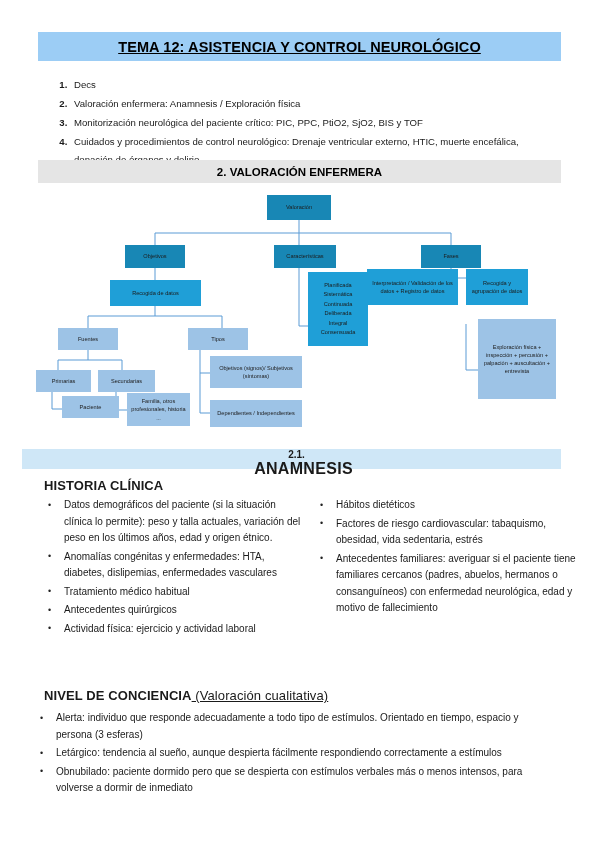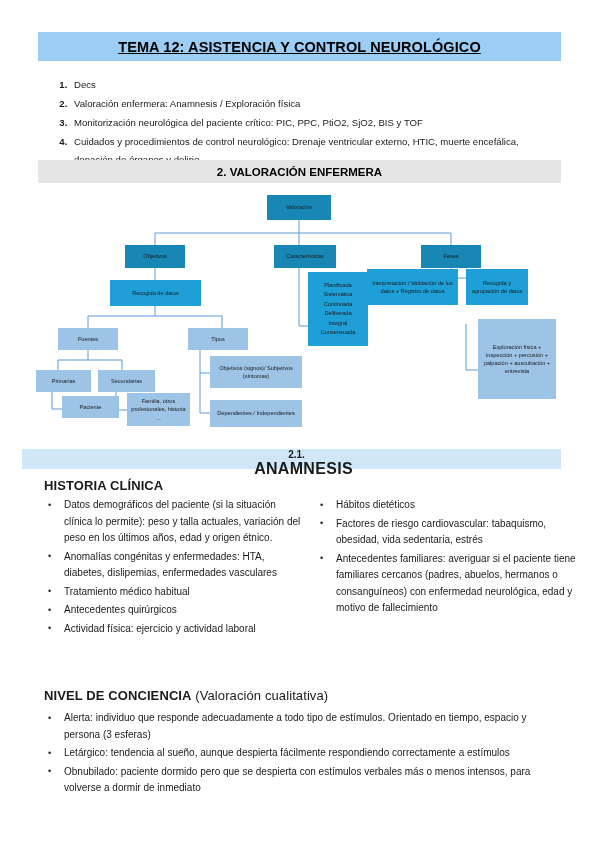--- a/index.html
+++ b/index.html
@@ -63,34 +63,34 @@
     padding:2px 3px;
   }
   .n-dark{ background:#1887b5; }
   .n-mid { background:#1f9fd7; }
   .n-light{ background:#9dc3e6; }
 
   
   .h-bold{
     position:absolute; font-size:13px; font-weight:bold; letter-spacing:.1px;
   }
-  .h-bold .reg{ font-weight:normal; }
+  .h-bold .reg{ font-weight:normal;text-decoration:underline; }
 
   ul.b{ margin:0; padding:0; list-style:none; }
   ul.b li{
     position:relative; padding-left:20px; margin-bottom:2px;
     font-size:10px; line-height:16.5px;
   }
   ul.b li::before{
     content:"\2022"; position:absolute; left:4px; top:-0.5px;
     font-size:9px; color:#222;
   }
   .col-left { position:absolute; left:44px; top:497px; width:260px; }
   .col-right{ position:absolute; left:316px; top:497px; width:262px; }
-  .full-list{ position:absolute; left:44px; top:710px; width:516px; }
+  .full-list{ position:absolute; left:36px; top:710px; width:516px; }
 </style>
 </head>
 <body>
 
 <div class="page">
 
   <div class="title-band">
     <span class="t">TEMA  12: ASISTENCIA Y CONTROL NEUROLÓGICO</span>
   </div>
 

